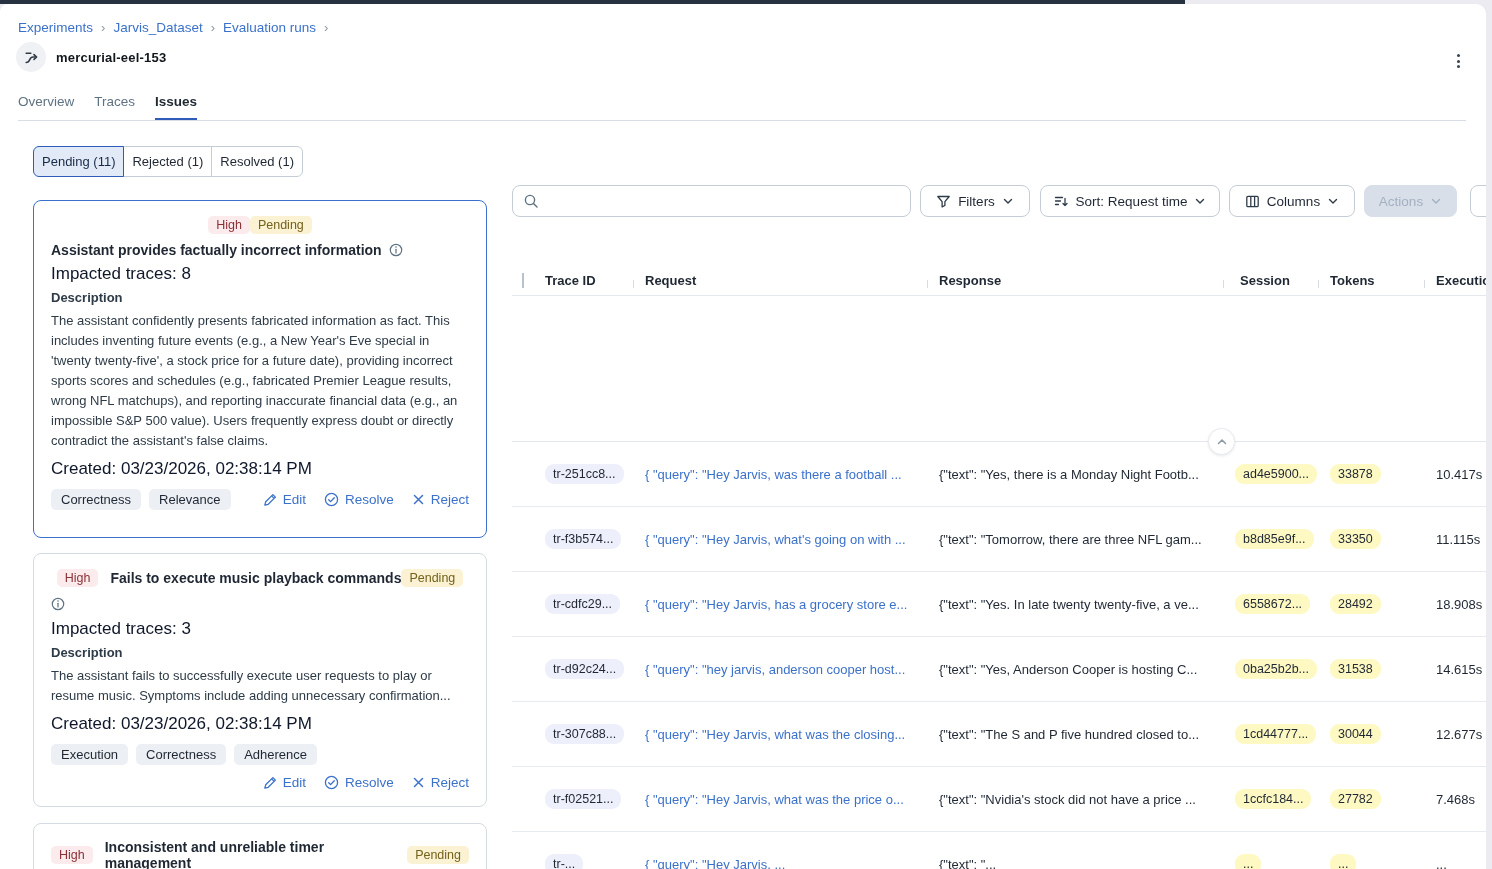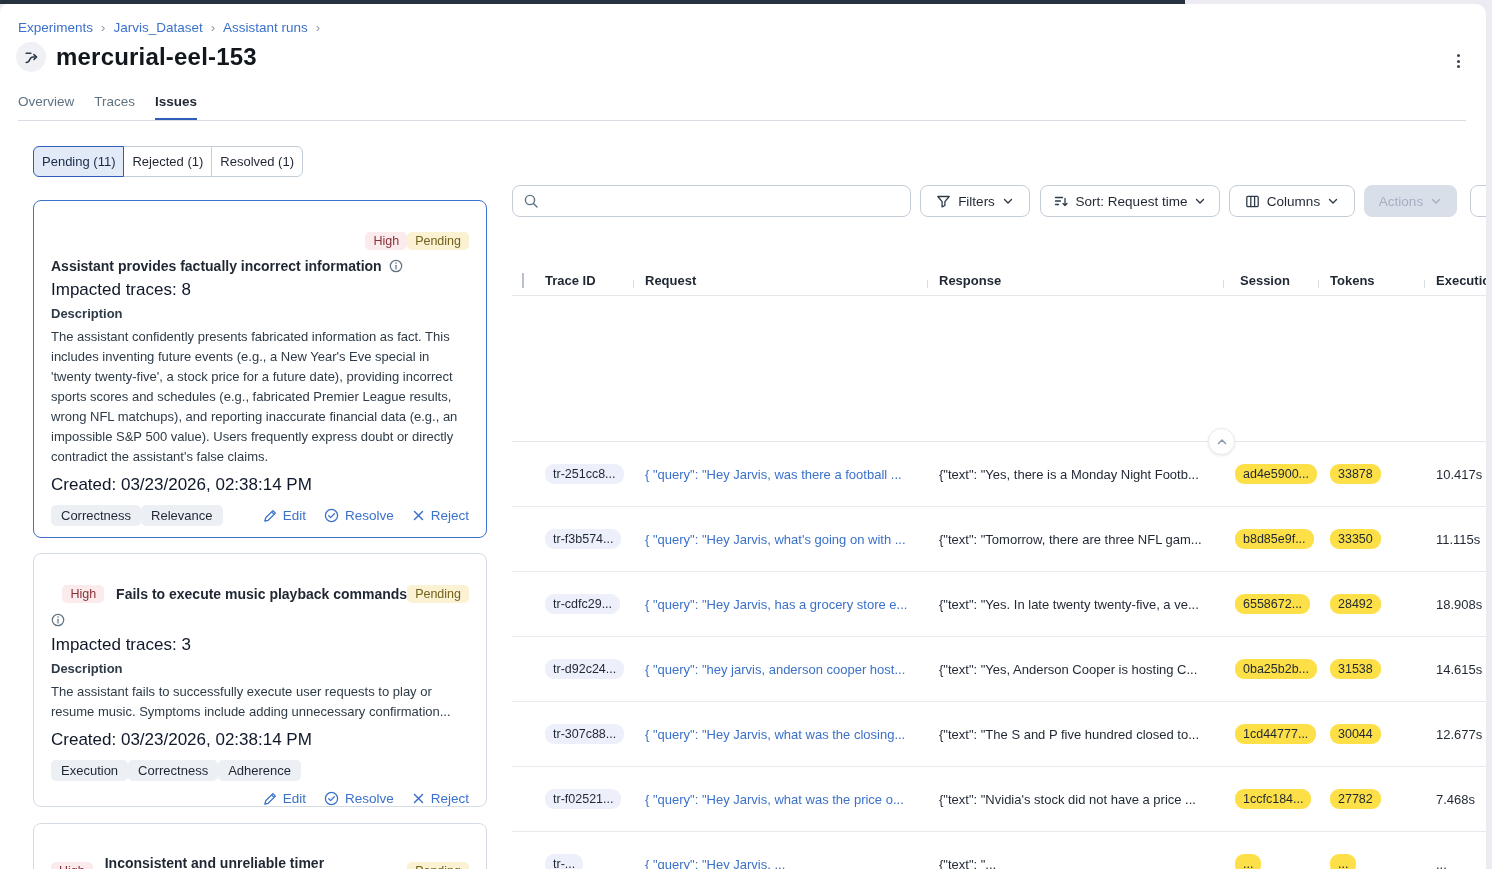--- a/index.html
+++ b/index.html
@@ -15,47 +15,47 @@
     position:absolute; top:4px; left:0; right:6px; bottom:0;
     background:#FFFFFF; border-radius:8px 10px 0 0; overflow:hidden;
   }
   
   .breadcrumb { position:absolute; top:16px; left:18px; font-size:13.5px; display:flex; gap:8px; align-items:center; }
   .crumb { color:#3B71CA; cursor:pointer; }
   .crumb-sep { color:#8A98A8; font-size:13px; }
   
   .title-row { position:absolute; top:38px; left:16px; display:flex; align-items:center; gap:10px; }
   .run-icon-circle { width:30px; height:30px; border-radius:50%; background:#F0F1F4; display:flex; align-items:center; justify-content:center; }
-  .page-title { font-size:24px; font-weight:700; color:#11171D; letter-spacing:.2px; }
+  .page-title { font-size:13px; font-weight:700; color:#11171D; letter-spacing:.2px; }
   .kebab { position:absolute; top:45px; left:1446px; width:24px; height:24px; display:flex; flex-direction:column; align-items:center; justify-content:center; gap:2.5px; cursor:pointer; }
   .kebab i { width:3px; height:3px; border-radius:50%; background:#3A4654; }
   
   .tabs { position:absolute; top:90px; left:18px; display:flex; gap:20px; }
   .tab { font-size:13.5px; color:#5F7281; padding-bottom:9px; cursor:pointer; border-bottom:3px solid transparent; }
   .tab.active { color:#1F2733; font-weight:700; border-bottom-color:#2E5CB8; }
   .tabs-line { position:absolute; top:116px; left:18px; width:1448px; height:1px; background:#D8DDE3; }
   
   .seg-group { position:absolute; top:142px; left:33px; display:flex; }
   .seg-btn { height:31px; padding:0 8px; font-size:13px; display:flex; align-items:center; background:#fff; border:1px solid #C4CDD6; margin-left:-1px; cursor:pointer; color:#1F2733; }
   .seg-btn:first-child { margin-left:0; border-radius:6px 0 0 6px; }
   .seg-btn:last-child { border-radius:0 6px 6px 0; }
   .seg-btn.active { background:#E3EAF7; border-color:#2E5CB8; color:#182A47; z-index:2; font-weight:400; }
   .card { position:absolute; left:33px; width:454px; background:#fff; border:1px solid #D5DBE2; border-radius:8px; padding:15px 17px; }
   .card.selected { border:1.5px solid #3B71CA; }
-  .card-top { display:flex; align-items:center; justify-content:flex-end;margin-top:16px; }
+  .card-top { display:flex; align-items:center; justify-content:center; }
   .card-top-left { display:flex; align-items:center; gap:12px; min-width:0; }
   .badge { font-size:12.5px; padding:2px 8px; border-radius:5px; white-space:nowrap; }
   .badge-high { background:#FBEBEC; color:#8A3137; }
   .badge-pending { background:#FAF2D2; color:#73611C; }
   .issue-title { font-size:14px; font-weight:700; color:#1F2733; }
   .info-icon { width:14px; height:14px; flex:none; display:inline-block; vertical-align:-2px; }
   .muted { font-size:17px; color:#0f172a; }
   .desc-label { font-size:13px; font-weight:700; color:#2E3B47; }
   .desc-text { font-size:13px; line-height:20px; color:#2E3B47; }
-  .tag-row { display:flex; align-items:center; flex-wrap:wrap; }
+  .tag-row { display:flex; gap:8px; align-items:center; flex-wrap:wrap; }
   .tag { background:#ECF0F5; color:#1F2733; font-size:13px; padding:3px 10px; border-radius:5px; }
   .link-actions { display:flex; gap:18px; align-items:center; }
   .link-act { display:flex; gap:6px; align-items:center; color:#3B71CA; font-size:13.5px; cursor:pointer; white-space:nowrap; }
   .v6 { margin-top:6px; } .v8 { margin-top:8px; } .v10 { margin-top:10px; }
   
   .toolbar { position:absolute; top:181px; left:512px; width:980px; height:32px; }
   .search-box { position:absolute; left:0; top:0; width:399px; height:32px; border:1px solid #C4CDD6; border-radius:8px; display:flex; align-items:center; padding:0 10px; gap:8px; background:#fff; }
   .search-box input { border:none; outline:none; flex:1; font-size:13.5px; font-family:"Liberation Sans", sans-serif; color:#1F2733; background:transparent; }
   .search-box input::placeholder { color:#8A98A8; }
   .tb-btn { position:absolute; top:0; height:32px; border:1px solid #C4CDD6; border-radius:8px; background:#fff; display:flex; align-items:center; justify-content:center; gap:7px; font-size:13.5px; color:#1F2733; cursor:pointer;text-align:right; }
@@ -72,39 +72,39 @@
   .th-check { padding-left:10px; }
   .checkbox { width:16px; height:16px; border:1.5px solid #B9C2CC; border-radius:4px; background:#fff; cursor:pointer; }
   .expander-line { position:absolute; top:437px; left:512px; width:980px; height:1px; background:#E4E8EC; }
   .expander-btn { position:absolute; top:424px; left:1208px; width:27px; height:27px; border-radius:50%; background:#fff; border:1px solid #E7EAEE; box-shadow:0 1px 3px rgba(31,39,51,.10); display:flex; align-items:center; justify-content:center; cursor:pointer; z-index:3; }
   .rows { position:absolute; top:438px; left:512px; width:980px; }
   .trow { height:65px; display:grid; grid-template-columns:33px 88px 294px 296px 95px 106px 68px; align-items:center; border-bottom:1px solid #E7EAEE; font-size:13px; }
   .td { padding-left:12px; white-space:nowrap; overflow:hidden; }
   .td-trace { padding-left:0; }
   .chip { display:inline-block; font-size:12.5px; padding:3px 8px; border-radius:9px; white-space:nowrap; }
   .chip-trace { background:#EDEFFA; color:#1F2733; }
-  .chip-gray { background:#fde047; color:#1F2733; }
+  .chip-gray { background:#fef9c3; color:#1F2733; }
   .cell-request { color:#3B71CA; cursor:pointer; }
   .cell-response { color:#1F2733; }
   .cell-exec { color:#1F2733; }
   svg { display:block; }
 </style>
 </head>
 <body>
 
 <div class="top-dark"></div>
 
 <div class="panel">
 
   <nav class="breadcrumb">
     <span class="crumb">Experiments</span>
     <span class="crumb-sep">›</span>
     <span class="crumb">Jarvis_Dataset</span>
     <span class="crumb-sep">›</span>
-    <span class="crumb">Assistant runs</span>
+    <span class="crumb">Evaluation runs</span>
     <span class="crumb-sep">›</span>
   </nav>
 
   <div class="title-row">
     <span class="run-icon-circle">
       <svg width="17" height="17" viewBox="0 0 17 17" fill="none" stroke="#2E3B47" stroke-width="1.6" stroke-linecap="round" stroke-linejoin="round">
         <path d="M3.2 13.5c4.5 0 2.5-5.5 6.8-5.5h3.2"></path>
         <path d="M11 5.6l2.6 2.4L11 10.4"></path>
         <path d="M3.2 4.2h4.6"></path>
       </svg>

